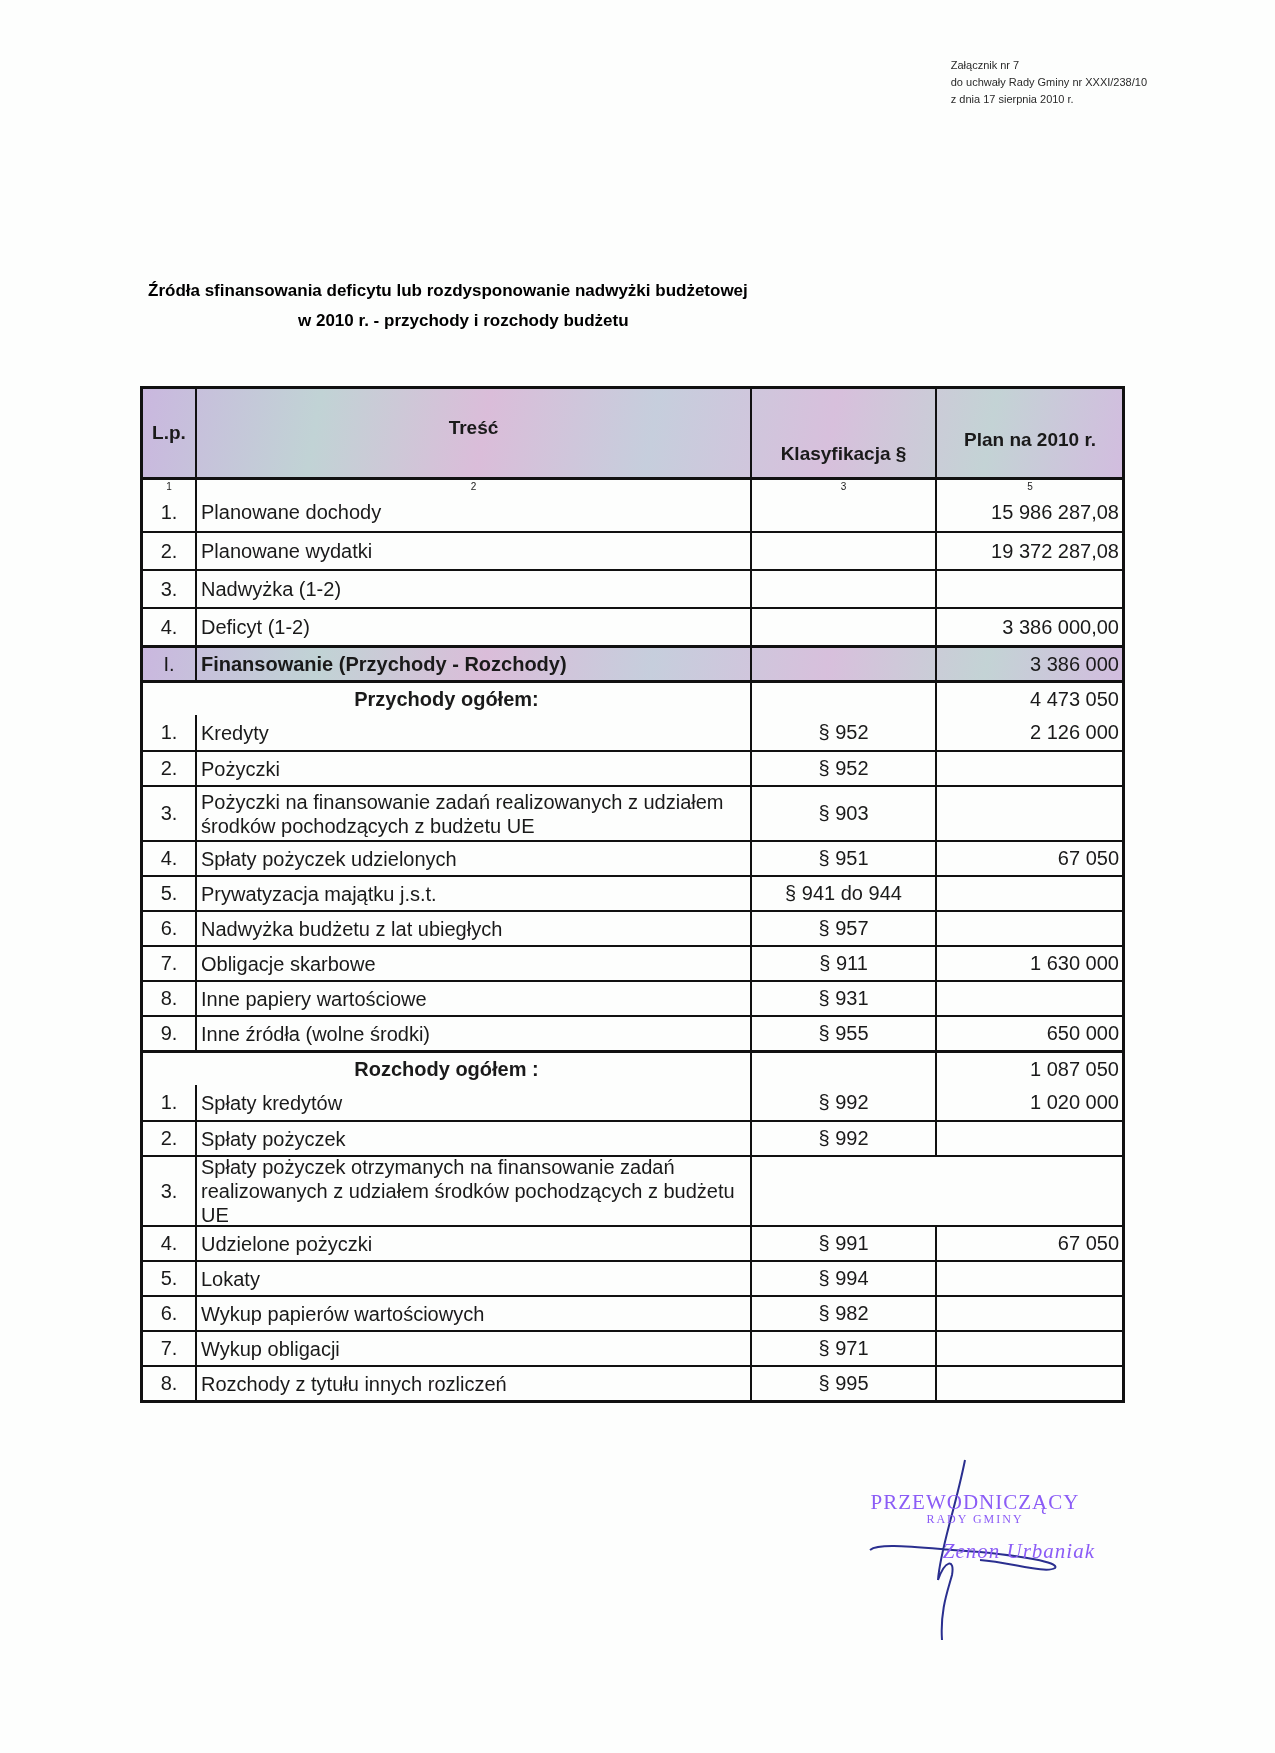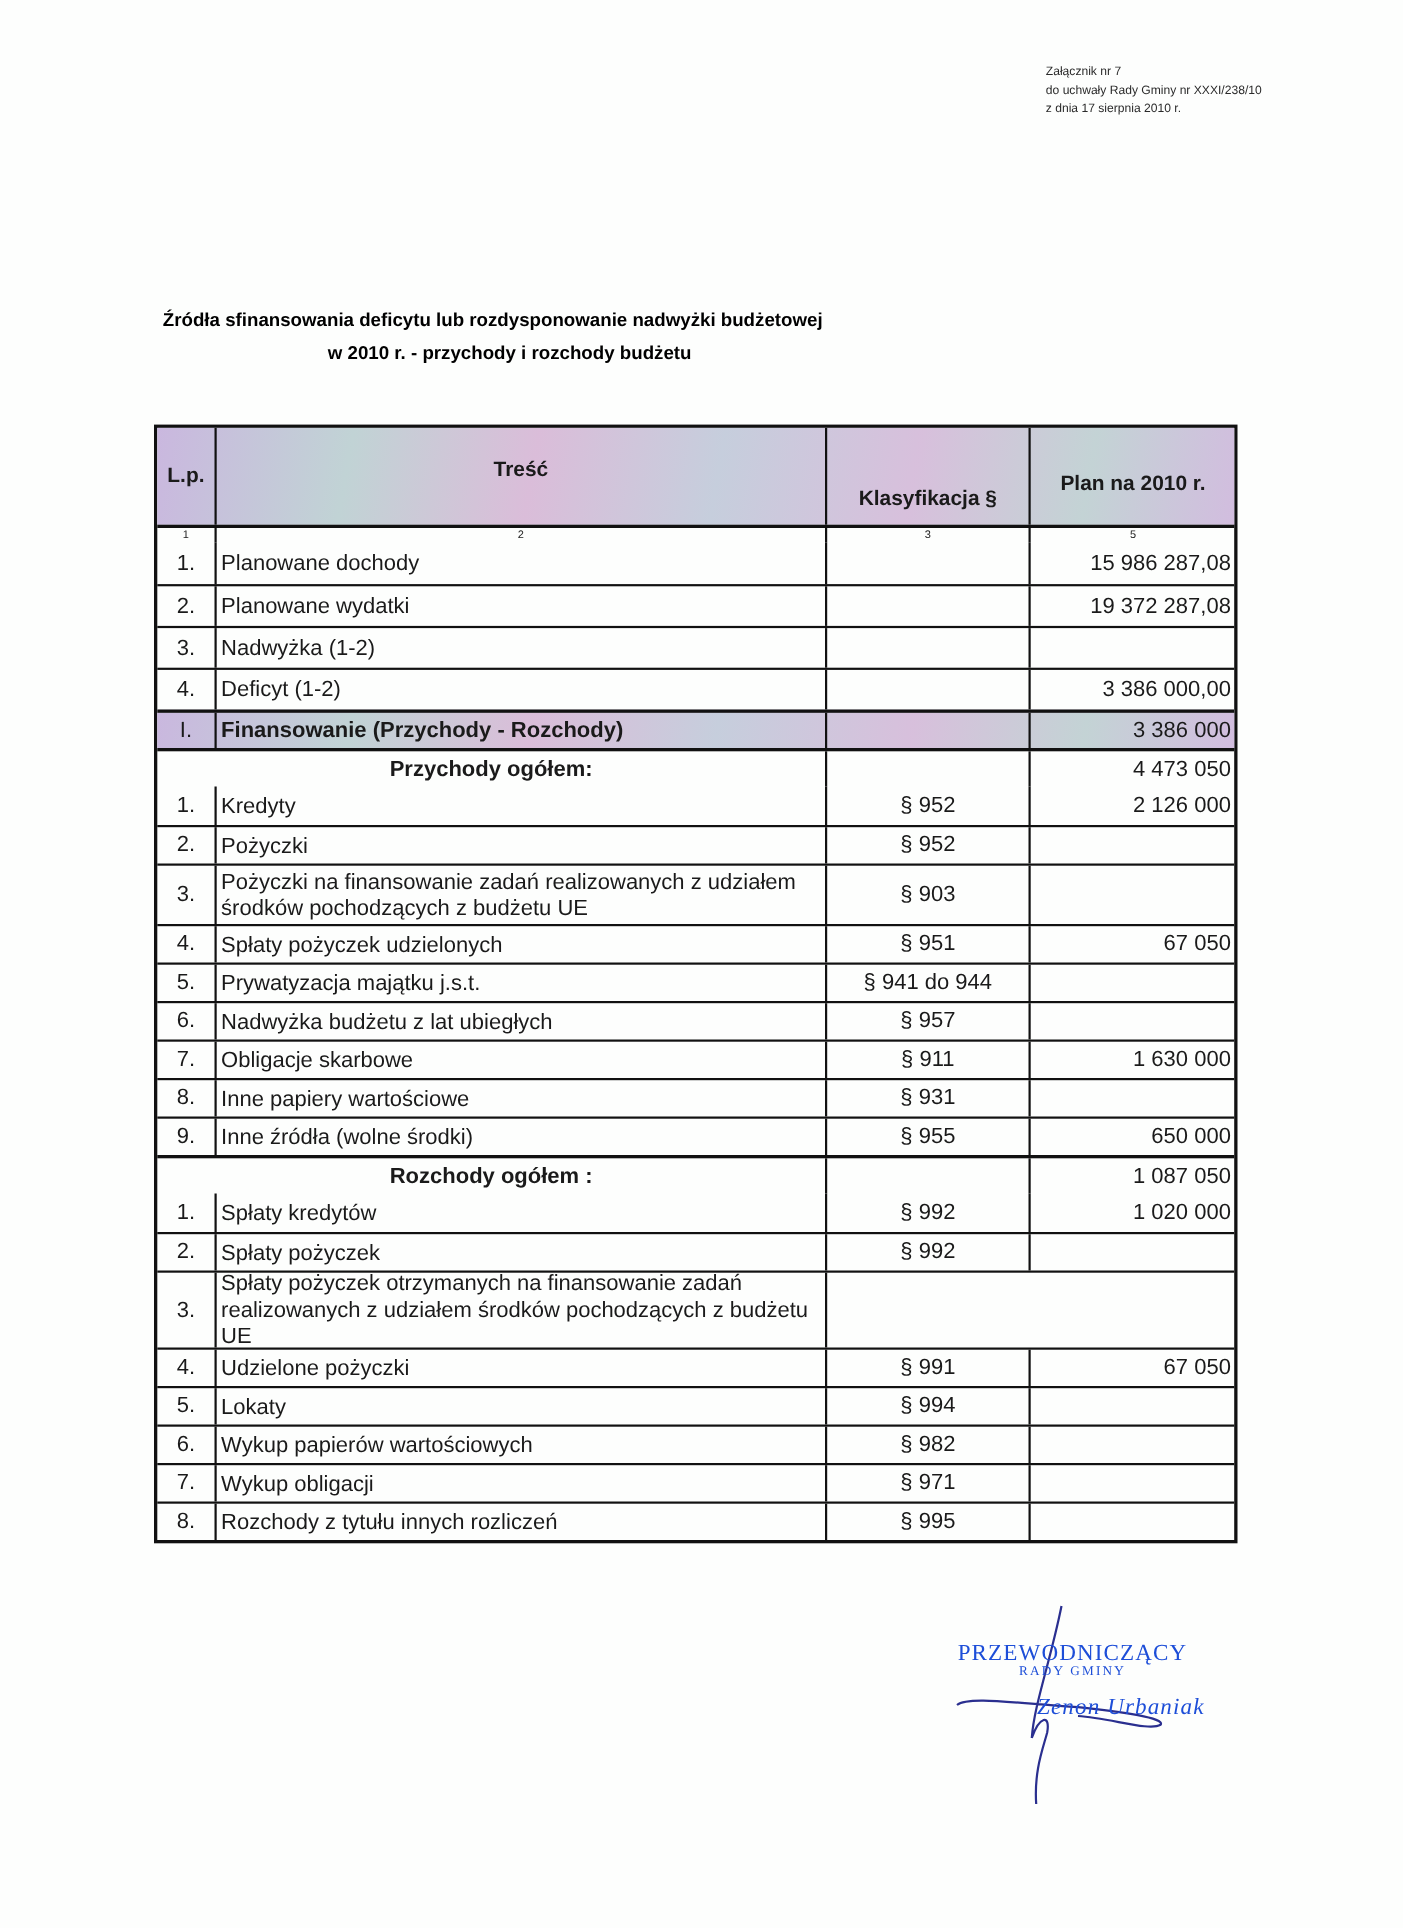--- a/index.html
+++ b/index.html
@@ -46,21 +46,21 @@
   .r { height: 38px; }
   .r.sec { height: 35px; }
   .r.tall2 { height: 55px; }
   .r.tall3 { height: 70px; }
   .r .c2 { line-height: 24px; }
   .thickTop { border-top: 3px solid #111; }
   .fin .c2 { font-weight: bold; }
 
   .stamp {
     position: absolute; left: 855px; top: 1490px; width: 240px;
-    color: #1d4ed8; font-family: "Liberation Serif", serif; text-align: center;
+    color: #8b5cf6; font-family: "Liberation Serif", serif; text-align: center;
   }
   .stamp .s1 { font-size: 21px; letter-spacing: 1px; }
   .stamp .s2 { font-size: 12px; letter-spacing: 2px; margin-top: -3px; }
   .stamp .s3 { font-size: 21px; font-style: italic; margin-top: 12px; letter-spacing: 1px; text-align: right; }
   .sig { position: absolute; left: 860px; top: 1450px; width: 240px; height: 200px; }
 </style>
 </head>
 <body>
 
 <div class="annex">

